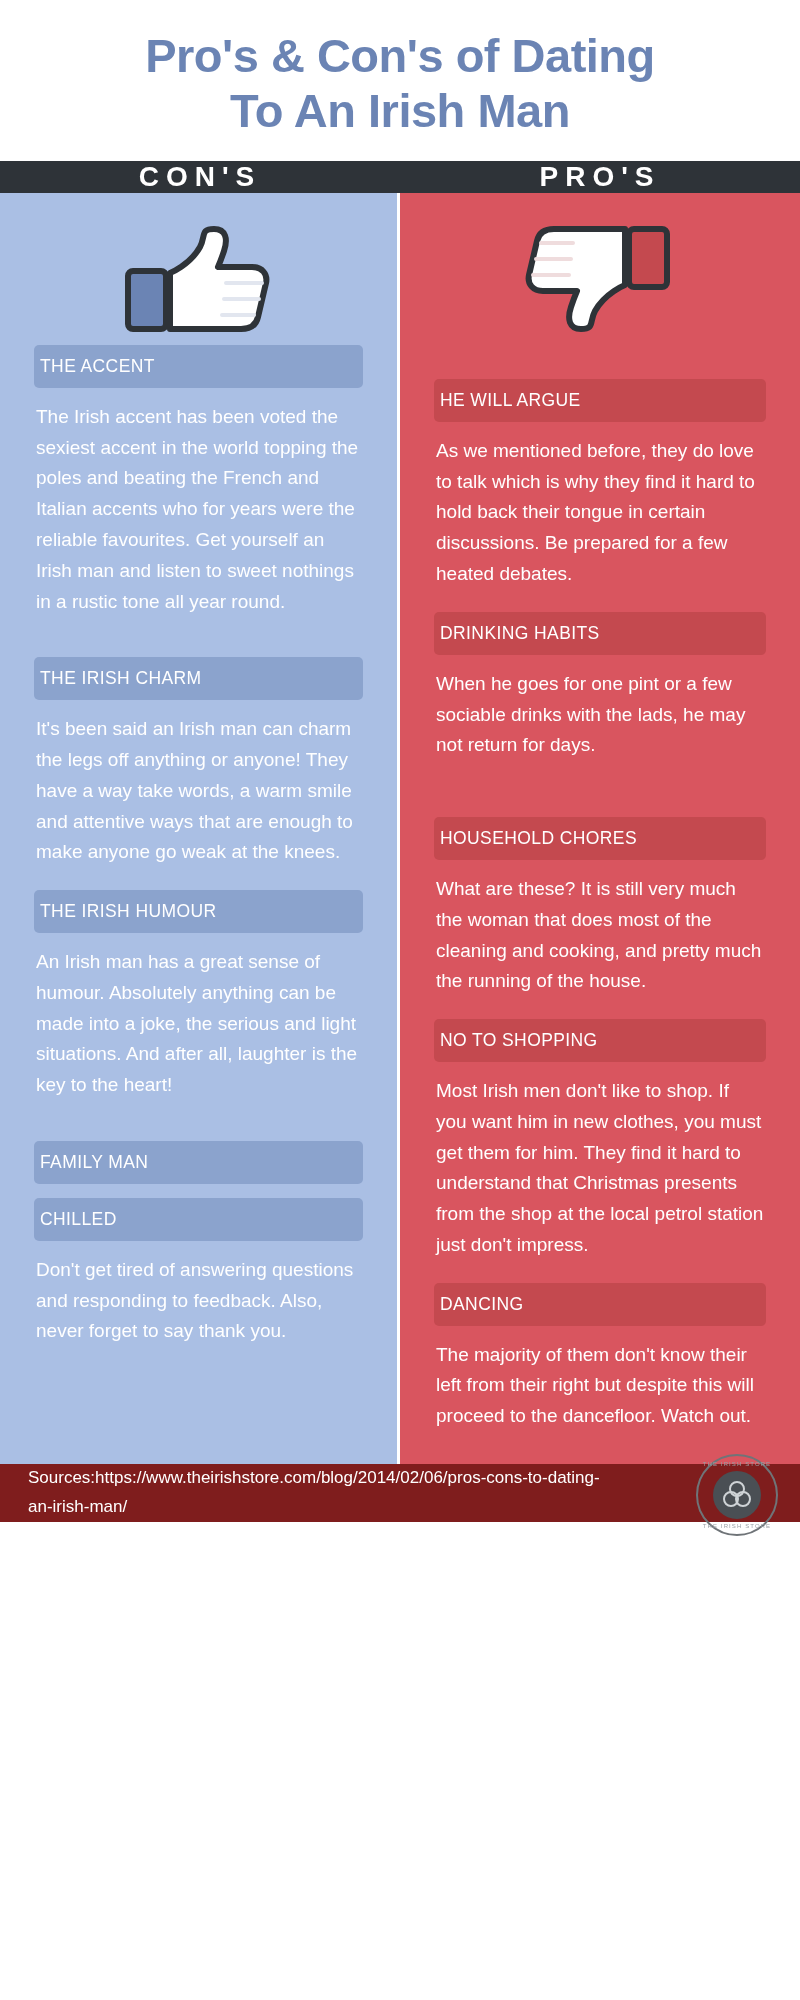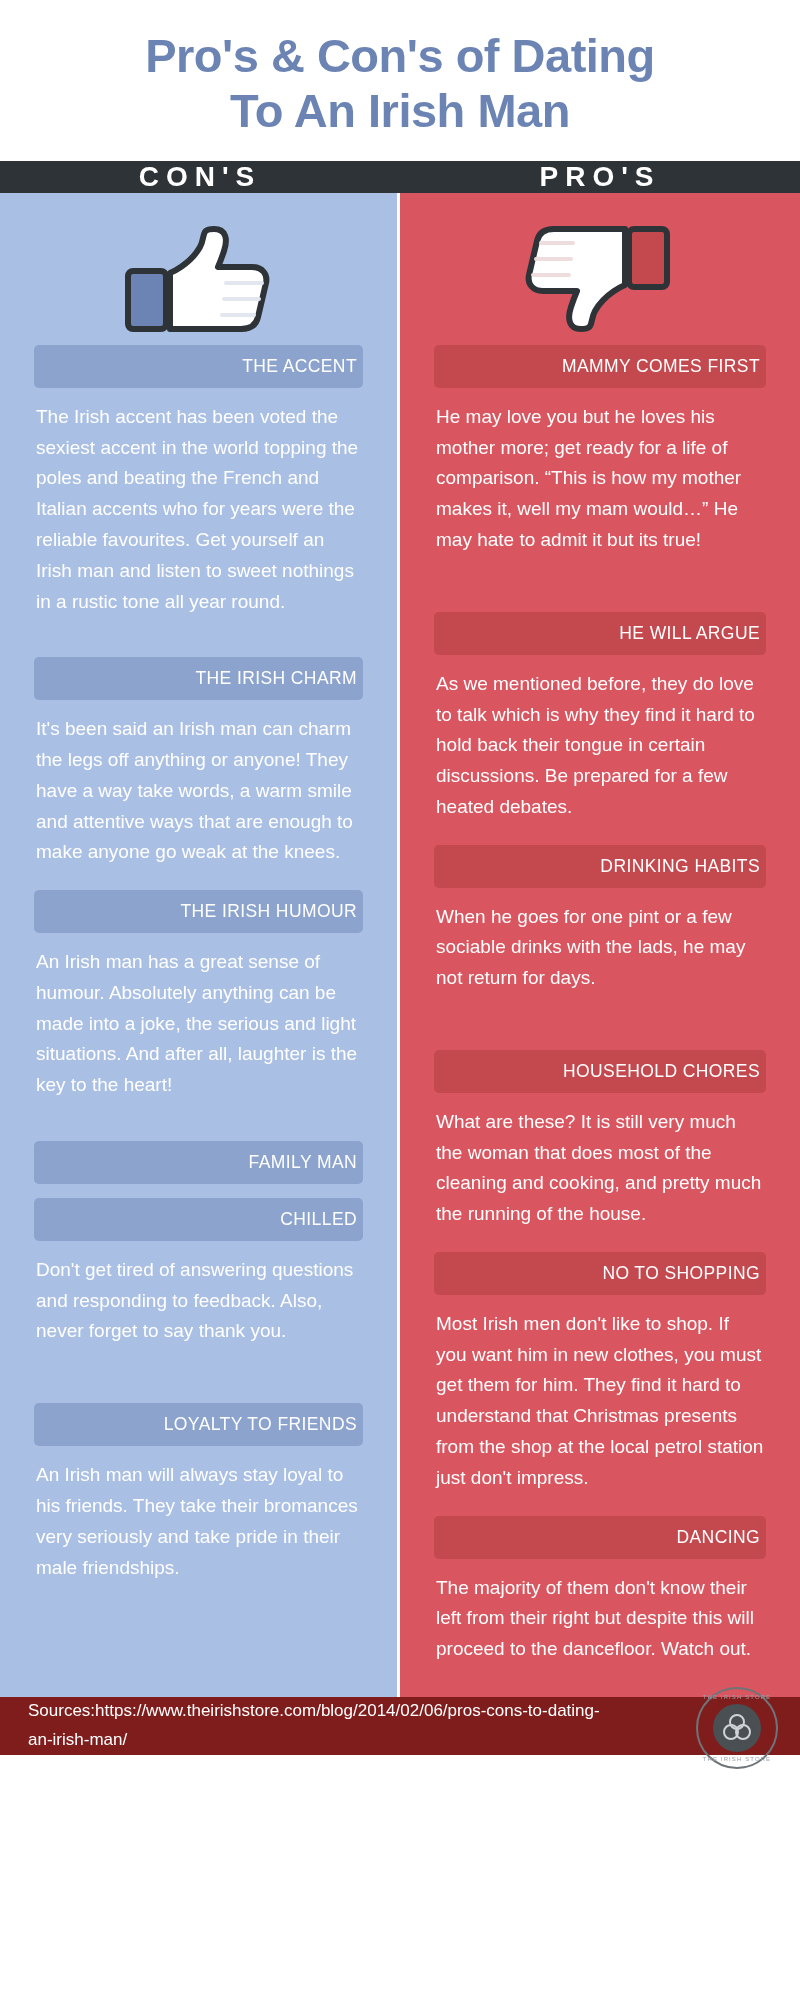--- a/index.html
+++ b/index.html
@@ -81,21 +81,21 @@
   }
   .thumb-wrap svg {
     display: block;
   }
 
   
   .item {
     margin-bottom: 4px;
   }
   .item-label {
-    text-align: right;
+    text-align: left;
     color: #ffffff;
     font-size: 17.5px;
     letter-spacing: 0.4px;
     border-radius: 5px;
     padding: 11px 6px;
     margin: 0 6px 14px 6px;
   }
   .col-pros .item-label {
     background: #8ba3cd;
   }
@@ -223,43 +223,35 @@
         <div class="item-label">FAMILY MAN</div>
       </div>
 
       <div class="item">
         <div class="item-label">CHILLED</div>
         <div class="item-body">Don't get tired of answering questions and responding to feedback.  Also, never forget to say thank you.</div>
       </div>
 
       <div class="spacer-lg"></div>
 
-      <div class="item">
-        <div class="item-label">LOYALTY TO FRIENDS</div>
-        <div class="item-body">An Irish man will always stay loyal to his friends. They take their bromances very seriously and take pride in their male friendships.</div>
-      </div>
 
     </div>
 
     <div class="col col-cons">
 
       <div class="thumb-wrap">
         <svg width="150" height="110" viewBox="0 0 150 110" aria-hidden="true">
           <g transform="translate(4,4)">
             <rect x="100" y="0" width="38" height="58" rx="5" fill="#c4494f" stroke="#2e3338" stroke-width="6"></rect>
             <path d="M96 0 L96 56 C96 56 76 64 66 82 C60 93 66 100 52 100 C40 100 38 90 42 78 C45 69 48 62 48 62 L14 62 C4 62 -2 55 0 46 L8 12 C10 3 17 0 25 0 Z" fill="#ffffff" stroke="#2e3338" stroke-width="6" stroke-linejoin="round"></path>
             <path d="M40 46 L4 46 M42 30 L7 30 M44 14 L12 14" stroke="#efdcdd" stroke-width="4" fill="none" stroke-linecap="round"></path>
           </g>
         </svg>
       </div>
 
-      <div class="item">
-        <div class="item-label">MAMMY COMES FIRST</div>
-        <div class="item-body">He may love you but he loves his mother more; get ready for a life of comparison. “This is how my mother makes it, well my mam would…” He may hate to admit it but its true!</div>
-      </div>
 
       <div class="spacer-lg"></div>
 
       <div class="item">
         <div class="item-label">HE WILL ARGUE</div>
         <div class="item-body">As we mentioned before, they do love to talk which is why they find it hard to hold back their tongue in certain discussions. Be prepared for a few heated debates.</div>
       </div>
 
       <div class="item">
         <div class="item-label">DRINKING HABITS</div>

